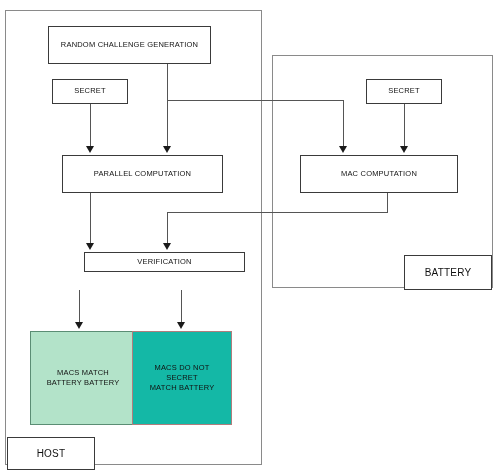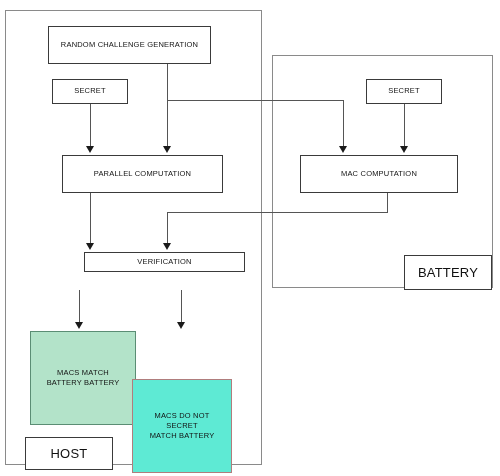--- a/index.html
+++ b/index.html
@@ -42,26 +42,25 @@
   }
   .node.decision {
     font-size: 7.5px;
     border-color: #4a4a4a;
   }
   .node.green {
     background: #b3e3c9;
     border-color: #5b8d74;
   }
   .node.pink {
-    background: #5eead4;
+    background: #14b8a6;
     border-color: #b07d7d;
-    margin-top: 48px;
   }
   .node.label-box {
-    font-size: 13px;
+    font-size: 10px;
     z-index: 7;
   }
   
   .hline {
     position: absolute;
     height: 0;
     border-top: 1px solid #555555;
     z-index: 2;
   }
   .vline {
@@ -136,21 +135,21 @@
     <span>MACS MATCH</span>
     <span>BATTERY BATTERY</span>
   </div>
 
   <div class="node pink decision" style="left:132px; top:331px; width:100px; height:94px; flex-direction:column;">
     <span>MACS DO NOT</span>
     <span>SECRET</span>
     <span>MATCH BATTERY</span>
   </div>
 
-  <div class="node label-box" style="left:25px; top:437px; width:88px; height:33px;">
+  <div class="node label-box" style="left:7px; top:437px; width:88px; height:33px;">
     <span>HOST</span>
   </div>
 
   <div class="node" style="left:366px; top:79px; width:76px; height:25px;">
     <span>SECRET</span>
   </div>
 
   <div class="node" style="left:300px; top:155px; width:158px; height:38px;">
     <span>MAC COMPUTATION</span>
   </div>

